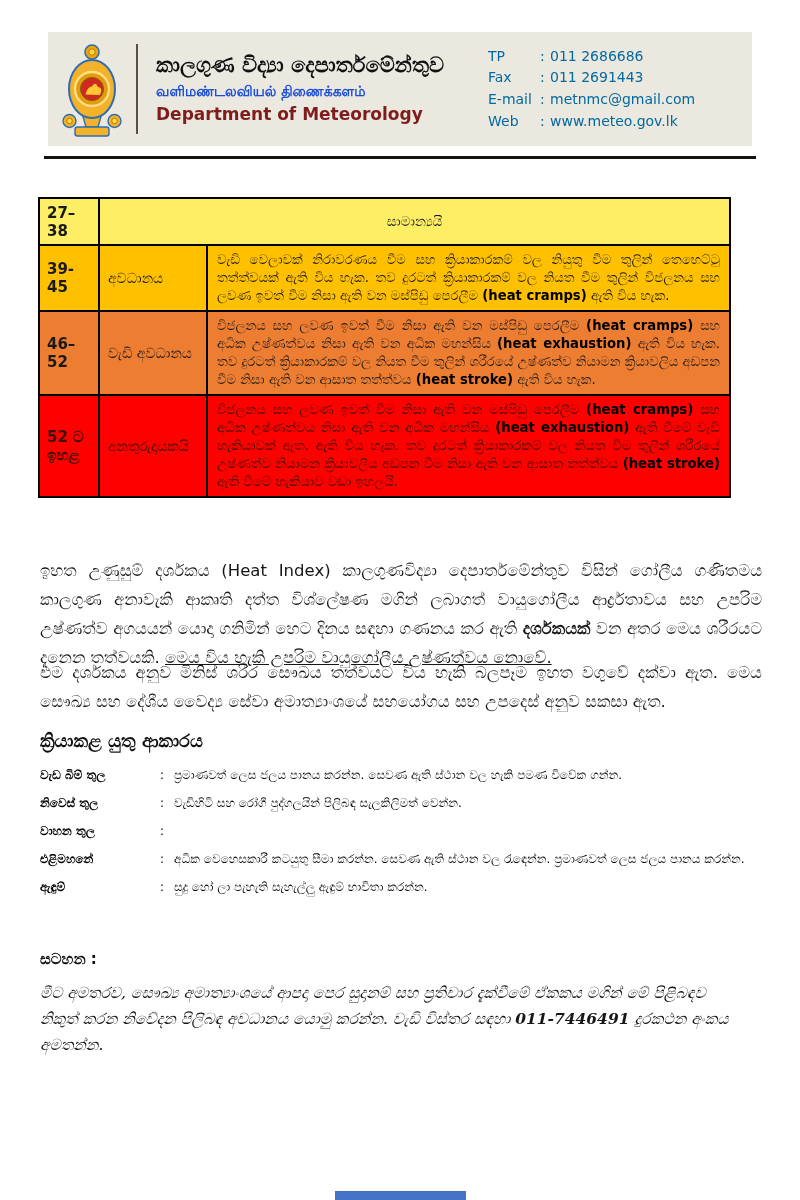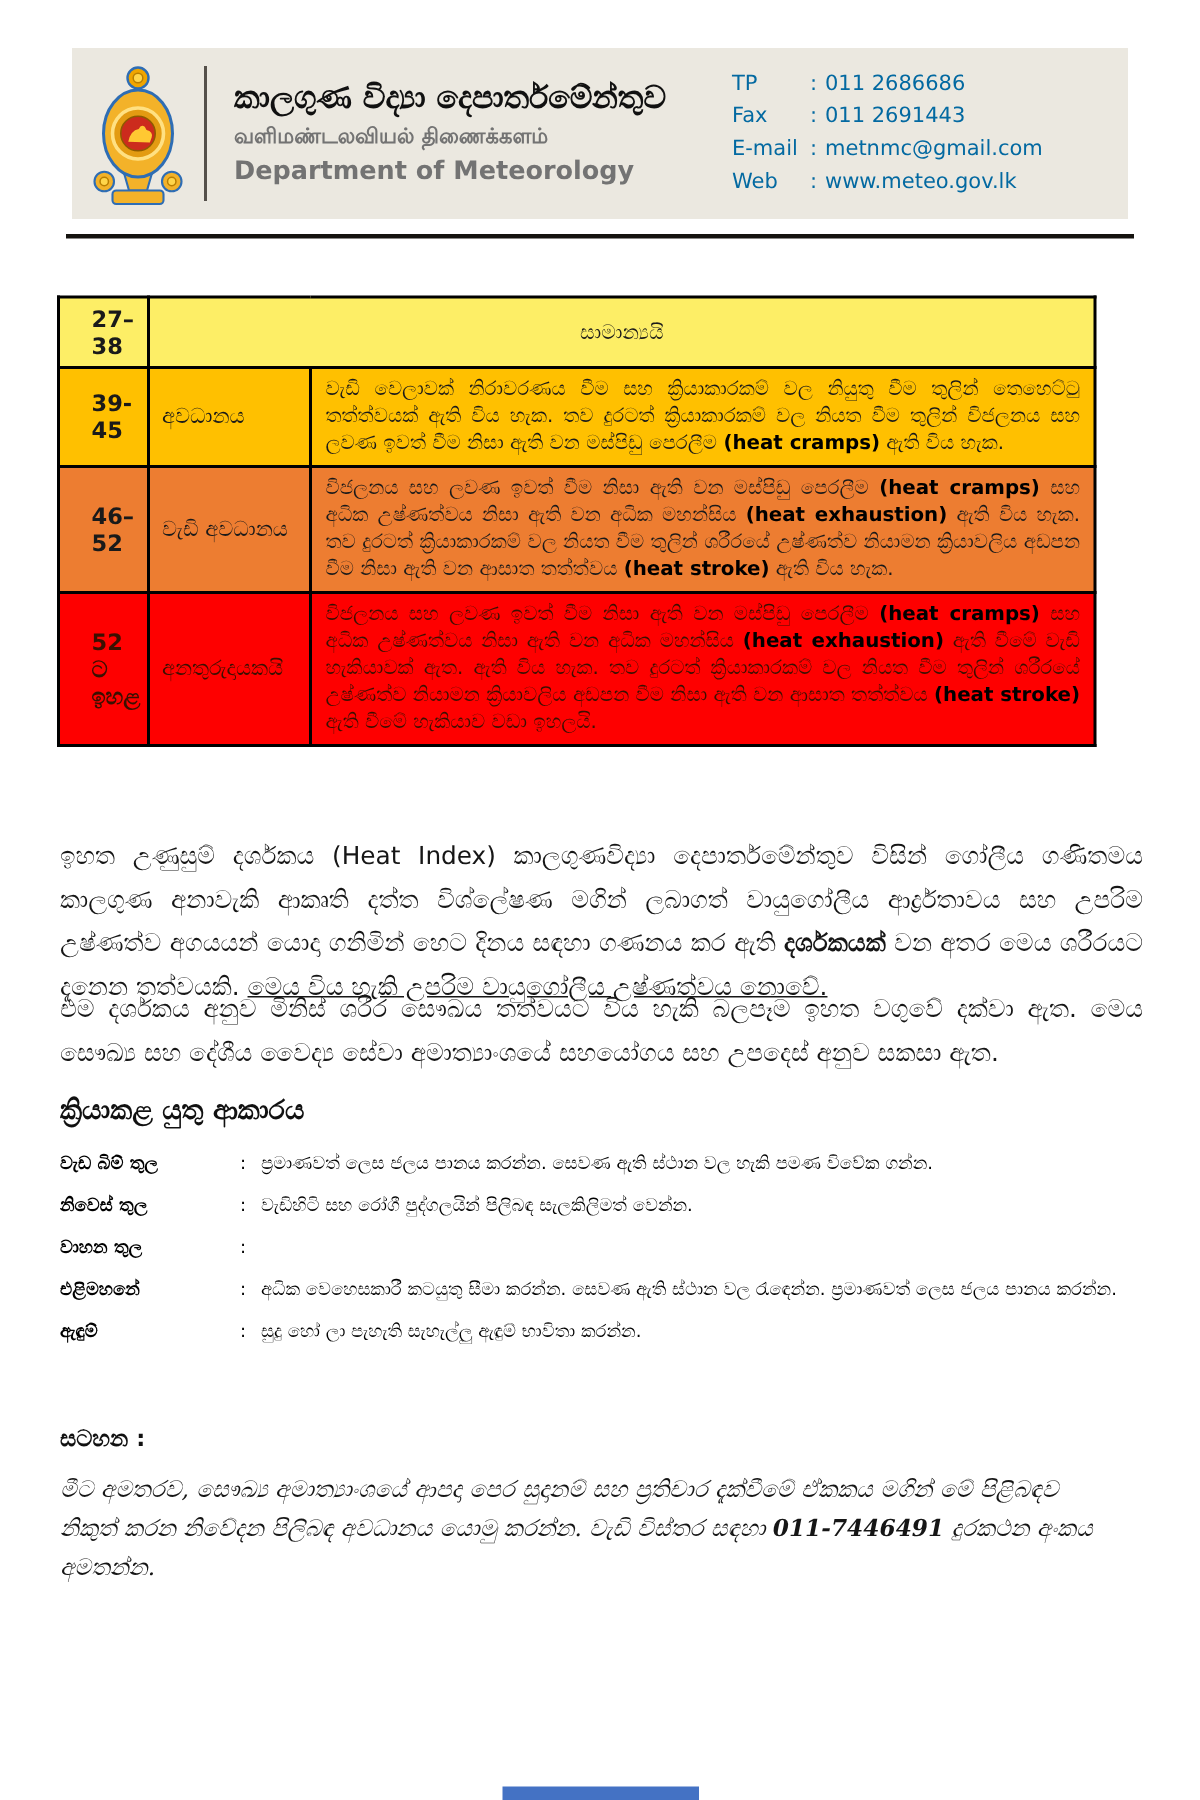--- a/index.html
+++ b/index.html
@@ -10,38 +10,38 @@
   }
   
   .letterhead{
     position:absolute;left:48px;top:32px;width:704px;height:114px;
     background:#ebe8e0;display:flex;align-items:center;box-sizing:border-box;padding:8px 10px 8px 14px;
   }
   .emblem{flex:0 0 60px;height:96px;margin-top:4px;}
   .vdivider{width:2px;align-self:stretch;background:#55504a;margin:4px 18px 4px 14px;}
   .titles{flex:1 1 auto;display:flex;flex-direction:column;justify-content:center;gap:6px;}
   .title-si{font-size:21px;font-weight:bold;color:#111;line-height:1.1;}
-  .title-ta{font-size:14px;font-weight:bold;color:#737373;line-height:1.1;}
-  .title-en{font-size:17px;font-weight:bold;color:#737373;line-height:1.1;}
+  .title-ta{font-size:14px;font-weight:bold;color:#1d4ed8;line-height:1.1;}
+  .title-en{font-size:17px;font-weight:bold;color:#7f1d1d;line-height:1.1;}
   .contacts{flex:0 0 252px;font-size:14px;color:#0369a1;line-height:1.55;margin-right:2px;}
   .contact-row{display:grid;grid-template-columns:52px 10px auto;}
   .contact-row .c-label{white-space:nowrap;}
   .hrule{position:absolute;left:44px;top:156px;width:712px;height:3px;background:#15130f;}
 
   
   .heat-table{
     position:absolute;left:38px;top:197px;width:693px;border-collapse:collapse;
     table-layout:fixed;font-size:13.5px;
   }
   .heat-table td{border:2px solid #000;vertical-align:middle;box-sizing:border-box;padding:4px 8px;}
   .heat-table .col-range{width:60px;}
   .heat-table .col-level{width:108px;}
   .ht-head td{background:#000;color:#fff;font-size:13.5px;}
   .ht-head .head-warn{text-align:center;}
-  td.range{font-weight:bold;font-size:15px;padding-left:21px;}
+  td.range{font-weight:bold;font-size:15px;padding-left:7px;}
   td.level{font-size:14px;}
   td.desc{text-align:justify;line-height:18px;font-size:13.2px;padding:5px 9px;}
   td.center{text-align:center;font-size:13.5px;}
   .row-normal td{height:47px;}
   .row-caution td{height:60px;}
   .row-extreme td{height:72px;}
   .row-danger td{height:93px;}
   .row-danger td{color:#3a1000;}
   td b{color:#000;font-weight:bold;}
 

